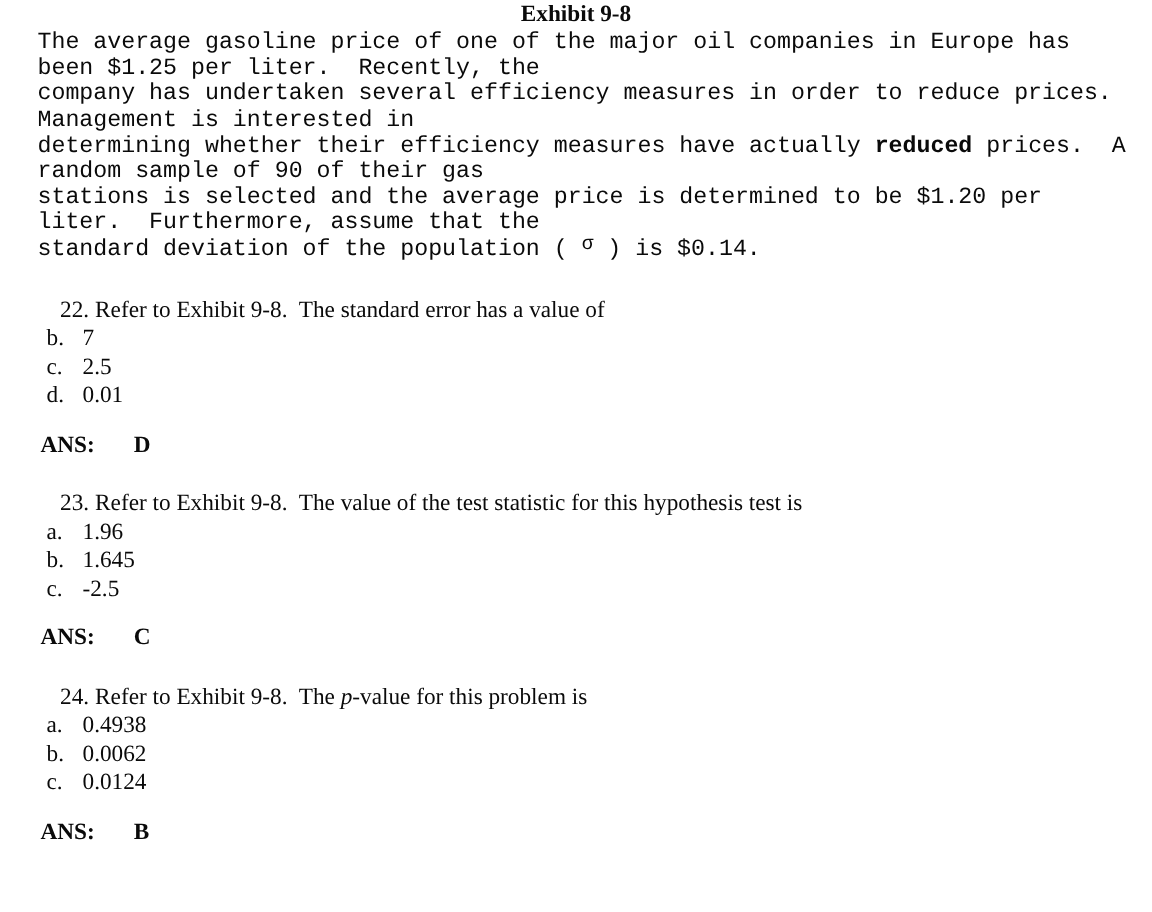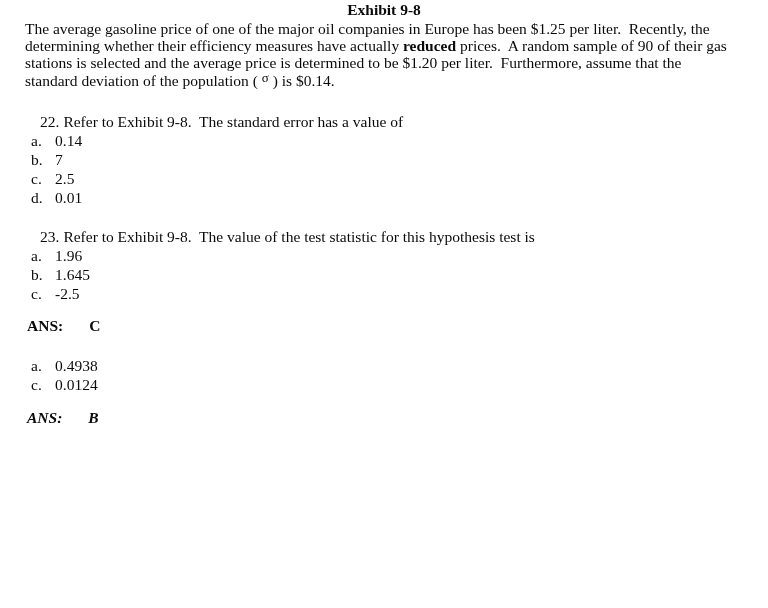--- a/index.html
+++ b/index.html
@@ -29,20 +29,21 @@
     white-space: pre-wrap;
   }
   .paragraph {
     margin-top: 2px;
     padding-left: 25px;
     padding-right: 16px;
   }
   .para-line {
     line-height: 17.2px;
     white-space: pre-wrap;
+    font-family: Liberation Mono, monospace;
   }
   .bold { font-weight: bold; }
   .italic { font-style: italic; }
   .sigma {
     position: relative;
     top: -4px;
     font-size: 13px;
   }
   .question-block { }
   .q-line {
@@ -69,51 +70,54 @@
     white-space: pre-wrap;
   }
   .ans-letter {
     margin-left: 26px;
   }
   .mt-q22 { margin-top: 22px; }
   .mt-ans { margin-top: 14px; }
   .mt-q23 { margin-top: 20px; }
   .mt-ans2 { margin-top: 13px; }
   .mt-q24 { margin-top: 21px; }
-  .mt-ans3 { margin-top: 14px; font-style: italic; }
+  .mt-ans3 { margin-top: 14px; }
 </style>
 </head>
 <body>
 
 <div class="page">
 
   <div class="exhibit-title">Exhibit 9-8</div>
 
   <div class="paragraph">
     <div class="para-line">The average gasoline price of one of the major oil companies in Europe has been $1.25 per liter.  Recently, the</div>
+    <div class="para-line">company has undertaken several efficiency measures in order to reduce prices.  Management is interested in</div>
     <div class="para-line"><span>determining whether their efficiency measures have actually </span><span class="bold">reduced</span><span> prices.  A random sample of 90 of their gas</span></div>
     <div class="para-line">stations is selected and the average price is determined to be $1.20 per liter.  Furthermore, assume that the</div>
     <div class="para-line"><span>standard deviation of the population ( </span><span class="sigma">σ</span><span> ) is $0.14.</span></div>
   </div>
 
   <div class="question-block mt-q22">
     <div class="q-line"><span class="q-number">22.</span><span>Refer to Exhibit 9-8.  The standard error has a value of</span></div>
-    <div class="option-row"><span class="option-letter">a.</span><span>0.14</span></div>
     <div class="option-row"><span class="option-letter">b.</span><span>7</span></div>
     <div class="option-row"><span class="option-letter">c.</span><span>2.5</span></div>
     <div class="option-row"><span class="option-letter">d.</span><span>0.01</span></div>
+    <div class="ans-line mt-ans"><span>ANS:</span><span class="ans-letter">D</span></div>
   </div>
 
   <div class="question-block mt-q23">
     <div class="q-line"><span class="q-number">23.</span><span>Refer to Exhibit 9-8.  The value of the test statistic for this hypothesis test is</span></div>
     <div class="option-row"><span class="option-letter">a.</span><span>1.96</span></div>
     <div class="option-row"><span class="option-letter">b.</span><span>1.645</span></div>
     <div class="option-row"><span class="option-letter">c.</span><span>-2.5</span></div>
     <div class="ans-line mt-ans2"><span>ANS:</span><span class="ans-letter">C</span></div>
   </div>
 
   <div class="question-block mt-q24">
+    <div class="q-line"><span class="q-number">24.</span><span>Refer to Exhibit 9-8.  The </span><span class="italic">p</span><span>-value for this problem is</span></div>
     <div class="option-row"><span class="option-letter">a.</span><span>0.4938</span></div>
+    <div class="option-row"><span class="option-letter">b.</span><span>0.0062</span></div>
     <div class="option-row"><span class="option-letter">c.</span><span>0.0124</span></div>
     <div class="ans-line mt-ans3"><span>ANS:</span><span class="ans-letter">B</span></div>
   </div>
 
 </div>
 
 </body></html>

